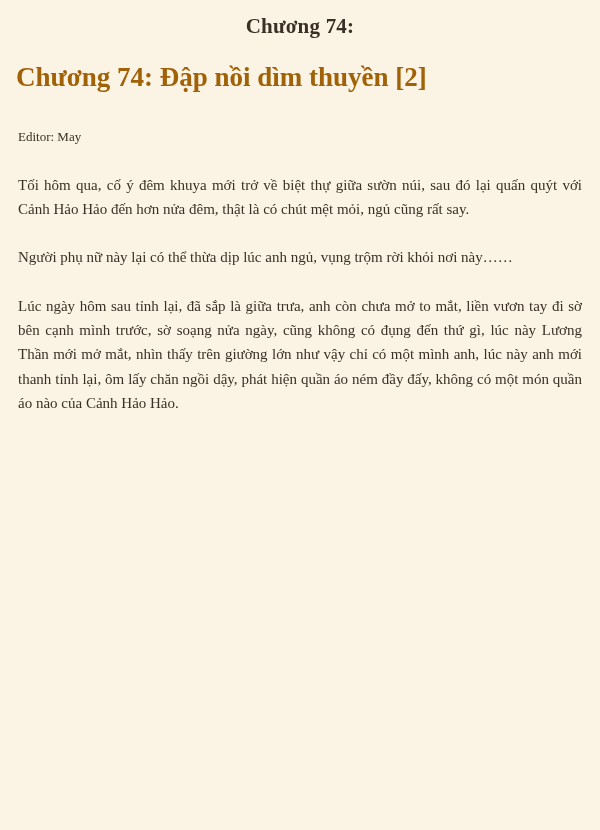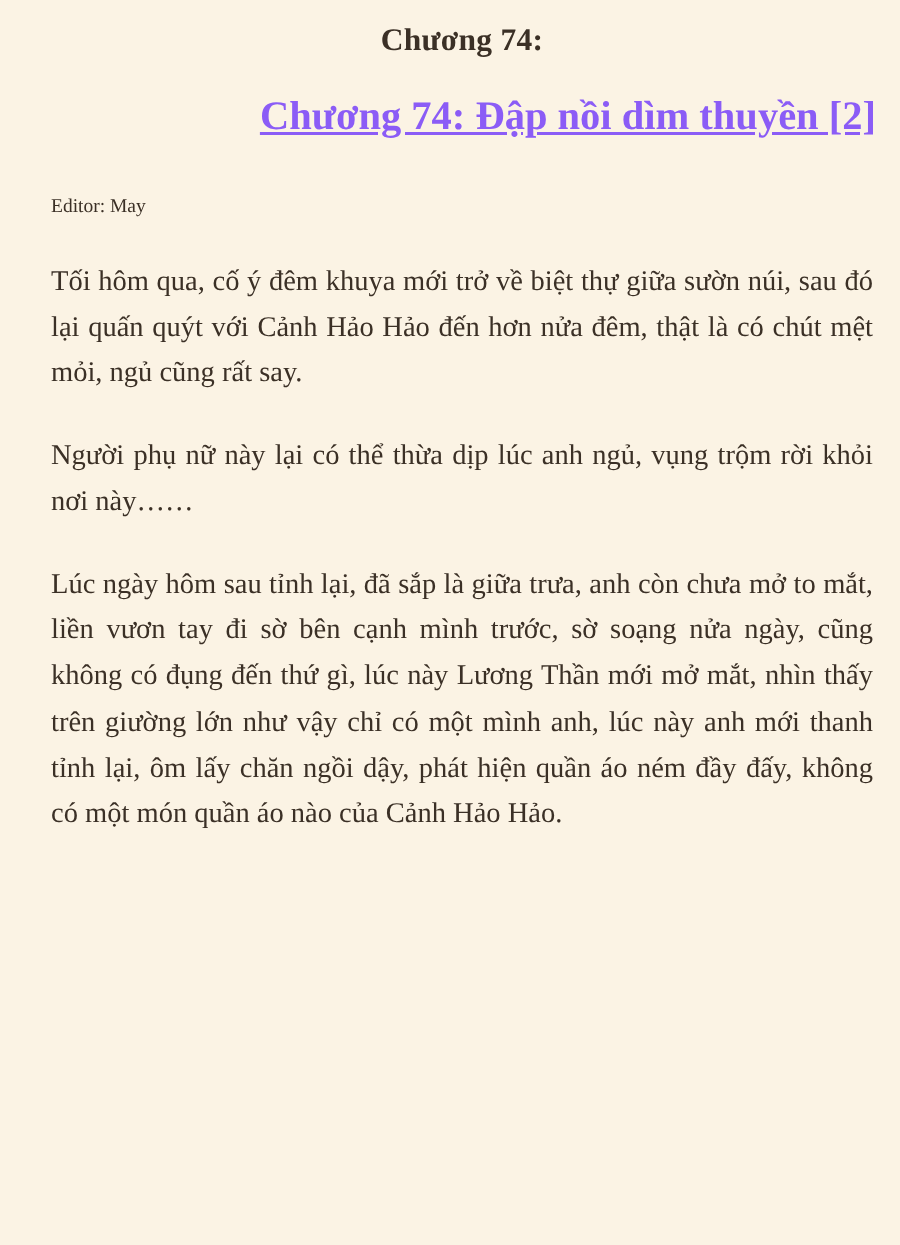--- a/index.html
+++ b/index.html
@@ -11,48 +11,47 @@
     height: 830px;
     background: #fbf3e4;
     font-family: "Liberation Serif", "DejaVu Serif", serif;
     color: #3a2f22;
     overflow: hidden;
   }
   .page {
     width: 600px;
     height: 830px;
     box-sizing: border-box;
-    padding: 10px 16px 0 32px;
+    padding: 10px 16px 0 16px;
     background: #fbf3e4;
   }
   .chapter-kicker {
     text-align: center;
     font-size: 21px;
     font-weight: bold;
     color: #3b3026;
     margin: 4px 0 22px 0;
     letter-spacing: 0.2px;
   }
   .chapter-title {
-    text-align: right;
+    text-align: left;
     font-size: 27px;
     font-weight: bold;
-    color: #8b5cf6;
+    color: #a16207;
     margin: 0 0 34px 0;
     line-height: 1.25;
-    text-decoration: underline;
   }
   .editor-line {
     font-size: 13px;
     color: #3b3026;
     margin: 0 0 28px 0;
     padding-left: 2px;
   }
   .body-text p {
-    font-size: 19px;
+    font-size: 15px;
     line-height: 1.62;
     color: #3b3026;
     margin: 0 0 24px 0;
     text-align: justify;
     text-justify: inter-word;
     padding: 0 2px;
   }
   .body-text p:last-child {
     margin-bottom: 0;
   }

